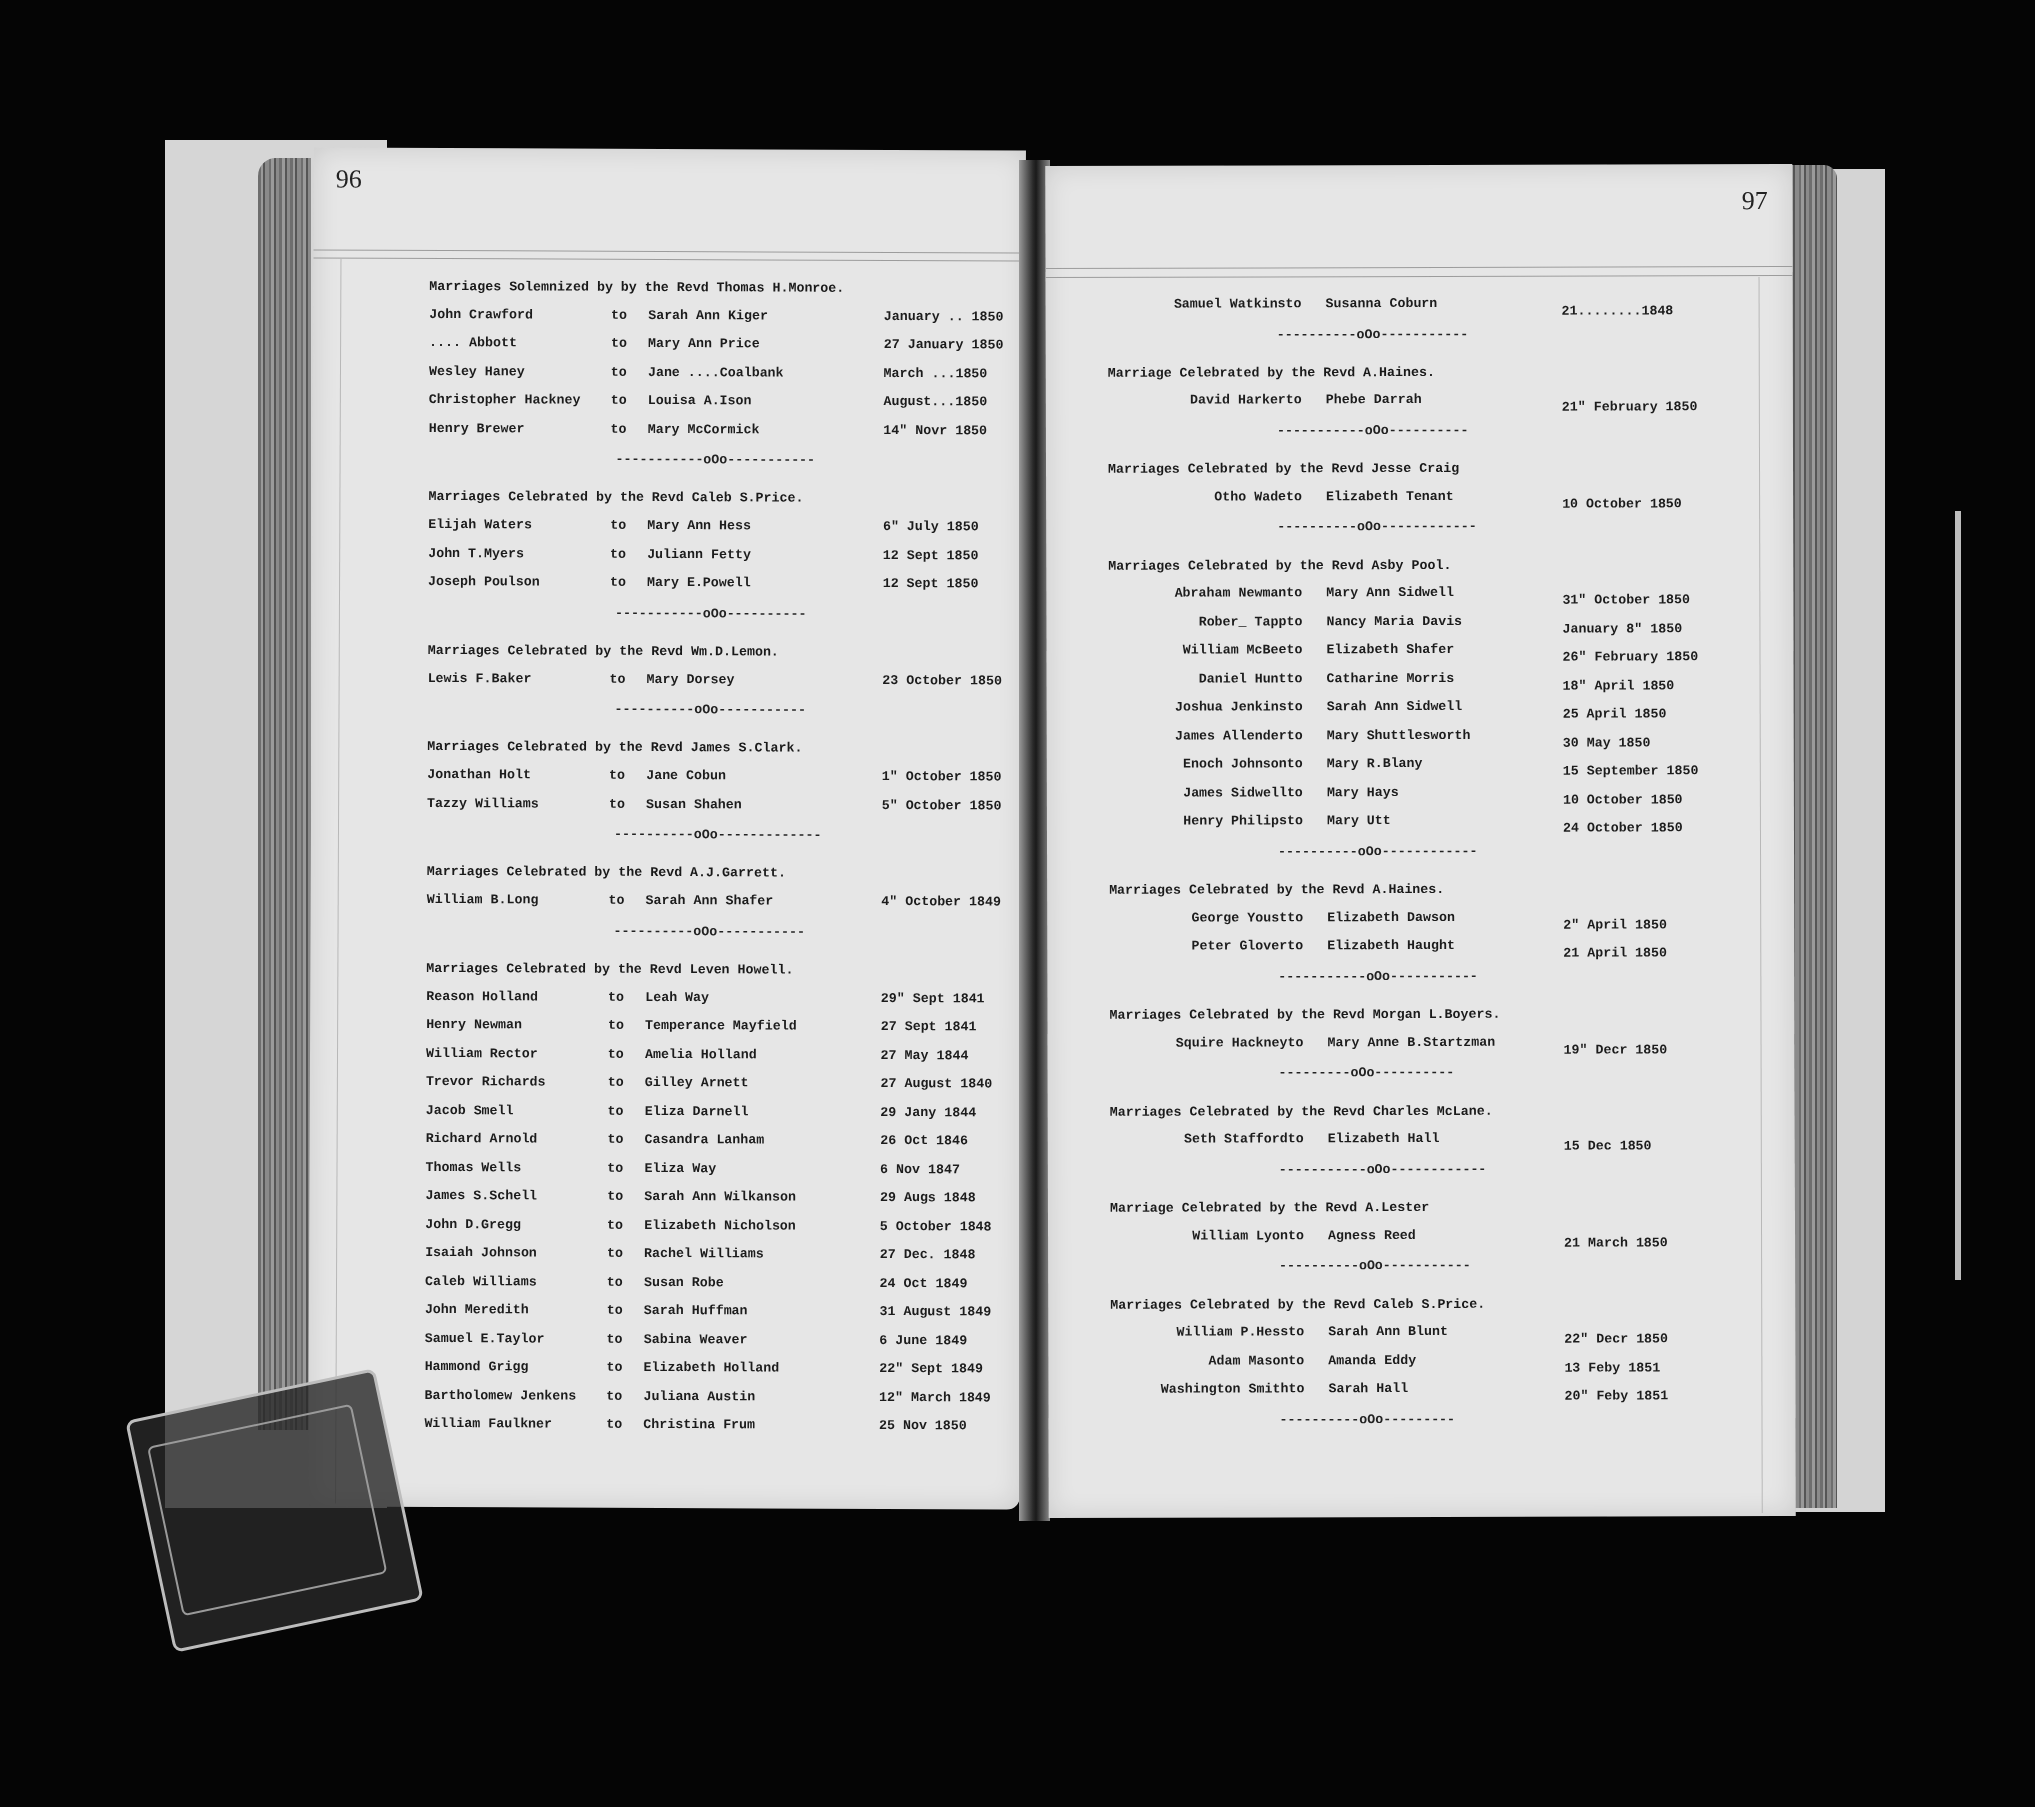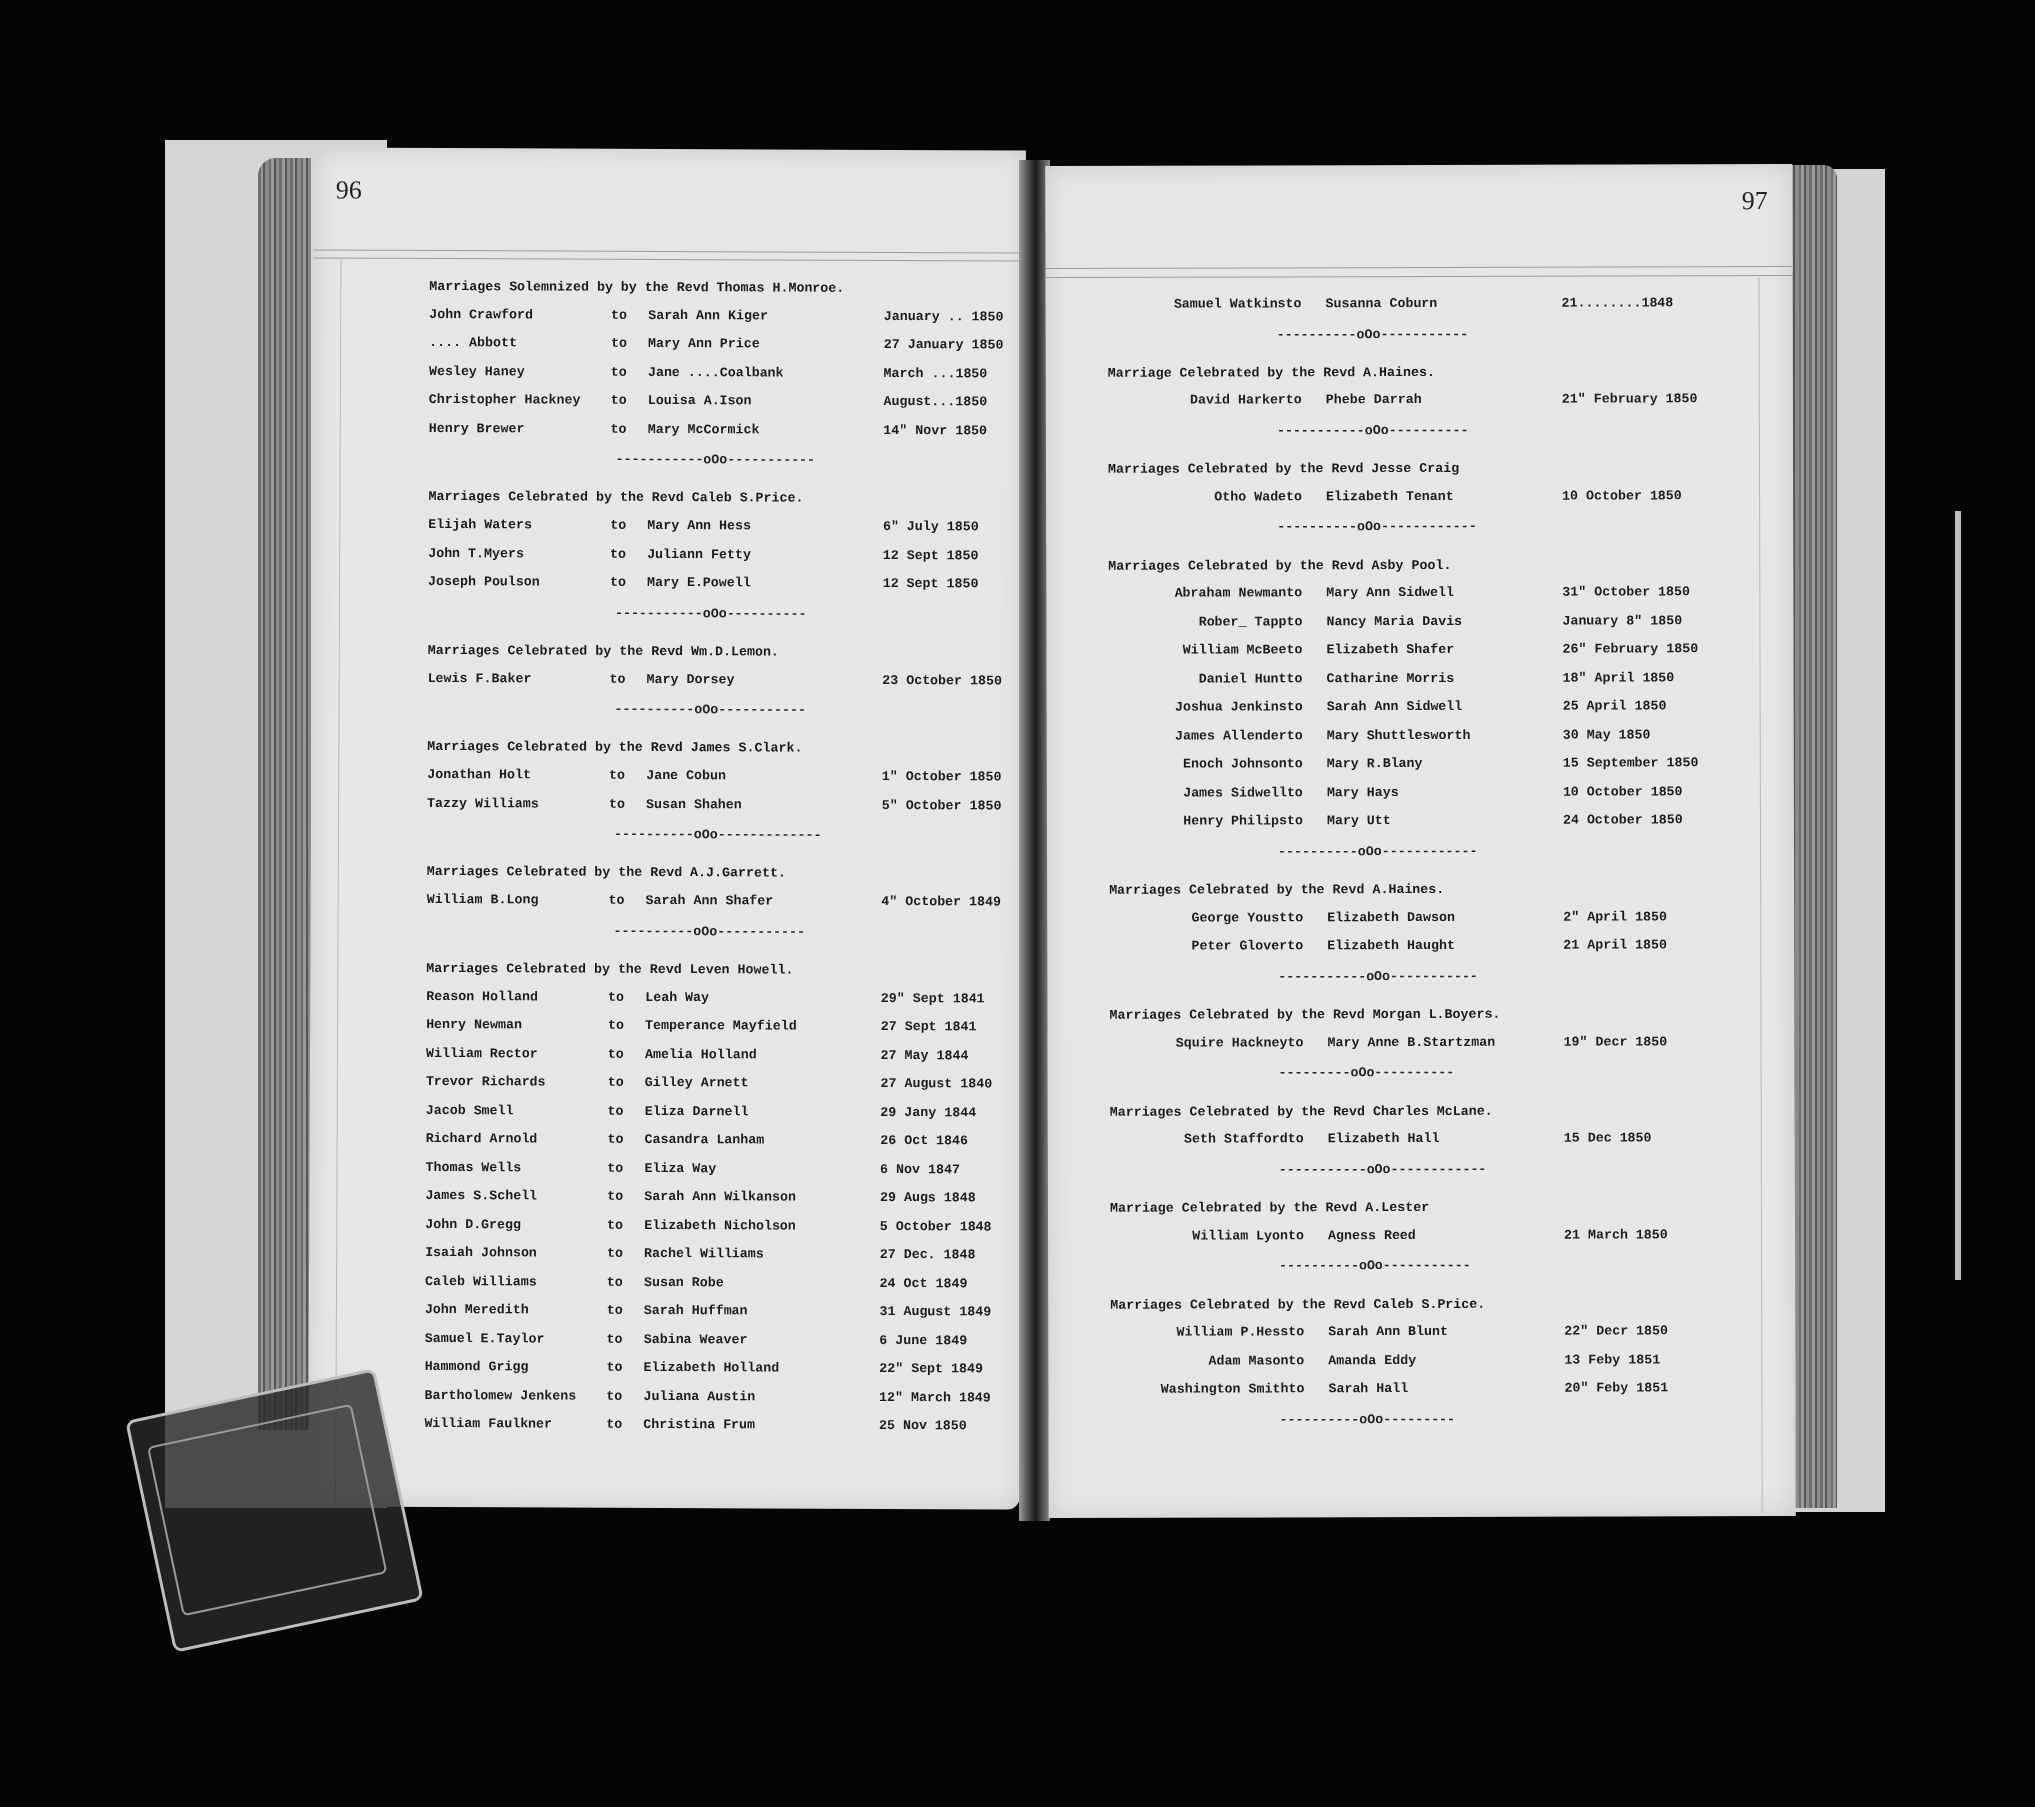--- a/index.html
+++ b/index.html
@@ -27,21 +27,21 @@
   .page.left { left: 311px; top: 149px; width: 712px; height: 1359px; border-radius: 0 0 13.3px 0; transform: rotate(0.25deg); }
   .page.right { left: 1047px; top: 165px; width: 747px; height: 1352px; transform: rotate(-0.15deg); }
   .gutter {
     position: absolute; left: 1019px; top: 160px; width: 31px; height: 1361px;
     background: linear-gradient(90deg, #9a9a9a, #2a2a2a 45%, #1a1a1a 55%, #8a8a8a);
   }
   .page-number {
     position: absolute; font-family: "Liberation Serif", "DejaVu Serif", serif;
     font-size: 26px; color: #222; font-weight: normal;
   }
-  .page.left .page-number { left: 22px; top: 28px; }
+  .page.left .page-number { left: 22px; top: 17px; }
   .page.right .page-number { right: 24.5px; top: 22px; margin-left: 19px; }
   .rule { position: absolute; left: 0; right: 0; height: 1.3px; background: #9c9c9c; }
   .vrule { position: absolute; width: 0.9px; background: #b8b8b8; }
   .content { position: absolute; top: 125px; }
   .page.left .content { left: 116px; width: 578px; }
   .page.right .content { left: 62px; width: 623px; }
   .section { margin-bottom: 4.4px; }
   .heading {
     font-size: 13.3px; font-weight: bold; color: #1a1a1a; letter-spacing: 0px;
     height: 27.6px; line-height: 27.6px; white-space: nowrap;
@@ -49,21 +49,21 @@
   .row {
     display: flex; font-size: 13.3px; font-weight: bold; color: #1c1c1c;
     height: 28.5px; line-height: 28.5px; white-space: nowrap;
   }
   .row .groom { width: 196px; }
   .row .to { width: 40px; }
   .row .bride { width: 254px; }
   .row .date { width: 133px; }
   .page.right .row .groom { width: 178px; text-align: right; }
   .page.right .row .bride { width: 236px; }
-  .page.right .row .date { width: 151px; }
+  .page.right .row .date { width: 151px; margin-top: 8px; }
   .divider {
     font-size: 13.3px; font-weight: bold; color: #222;
     height: 36px; line-height: 31px; padding-left: 187px; white-space: nowrap;
   }
   .page.right .divider { padding-left: 169px; }
   .clip {
     position: absolute; left: 147px; top: 1392px; width: 249px; height: 231px;
     border: 3.6px solid #bdbdbd; border-radius: 9px;
     transform: rotate(-12deg); background: rgba(40,40,40,0.8);
   }

